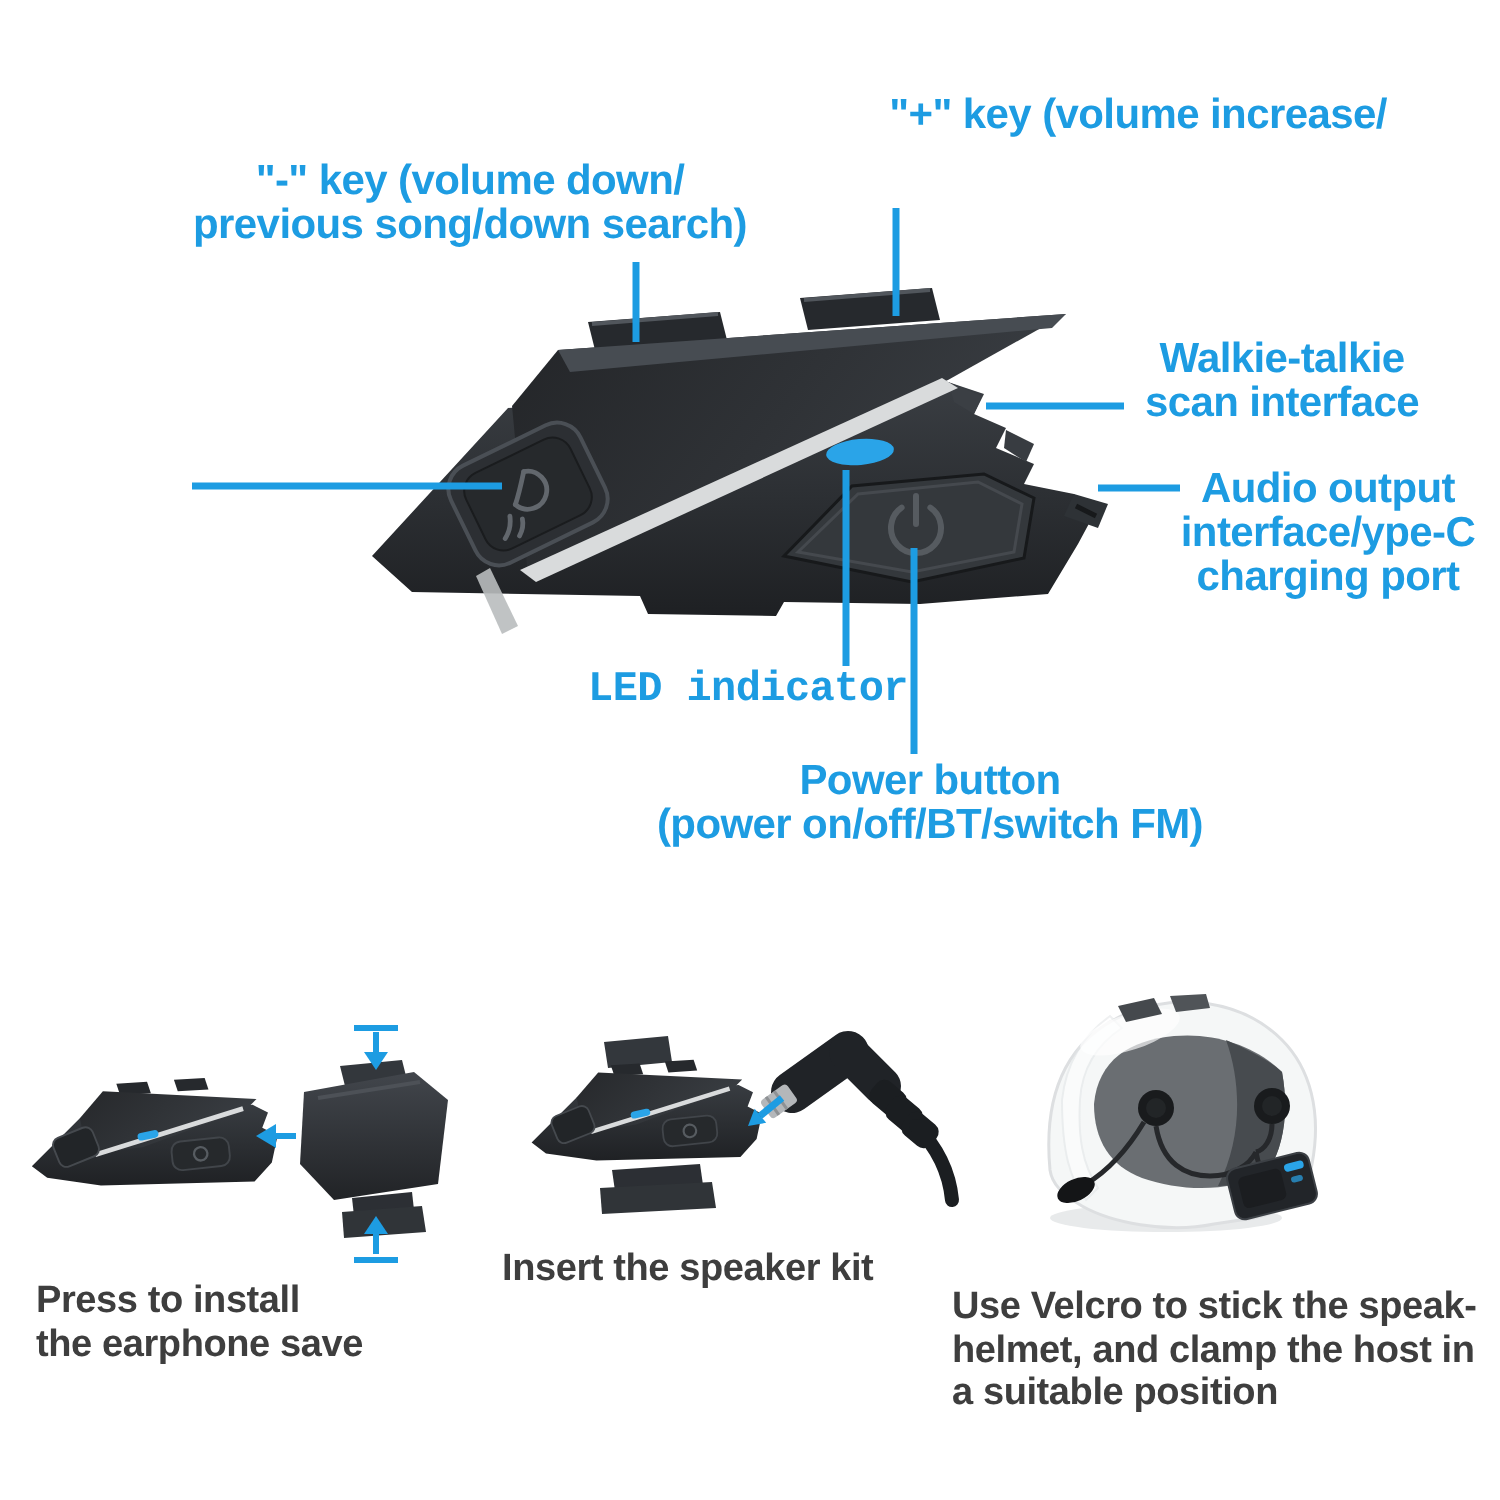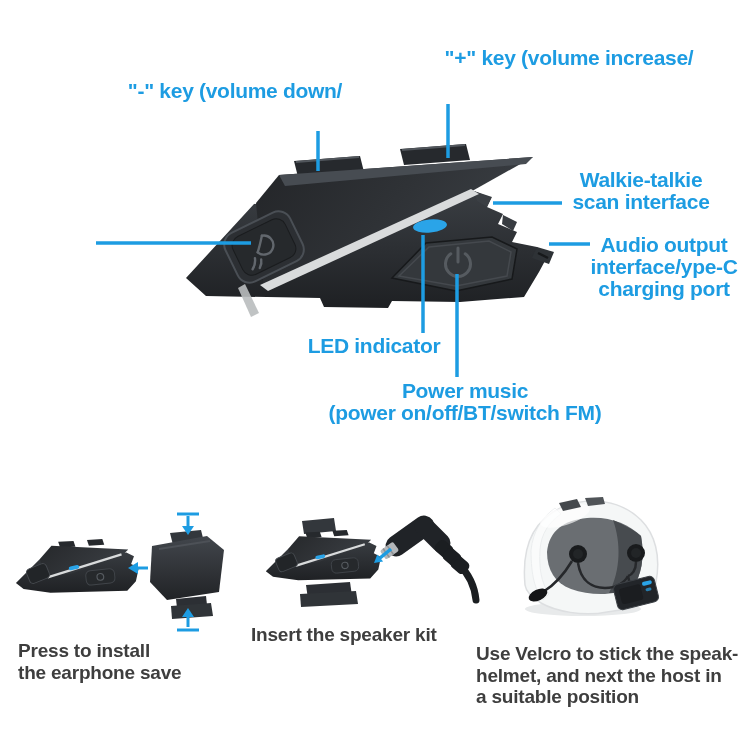--- a/index.html
+++ b/index.html
@@ -103,38 +103,39 @@
       <line x1="493" y1="203" x2="562" y2="203"></line>
       <line x1="549" y1="244" x2="590" y2="244"></line>
       <line x1="96" y1="243" x2="251" y2="243"></line>
       <line x1="423" y1="235" x2="423" y2="333"></line>
       <line x1="457" y1="274" x2="457" y2="377"></line>
     </g>
   </svg>
 
   <div class="callout-label" style="left:95px;top:80px;width:280px;">
     <span class="ln">"-" key (volume down/</span>
+    <span class="ln">previous song/down search)</span>
   </div>
   <div class="callout-label" style="left:414px;top:47px;width:310px;">
     <span class="ln">"+" key (volume increase/</span>
   </div>
   <div class="callout-label" style="left:556px;top:169px;width:170px;">
     <span class="ln">Walkie-talkie</span>
     <span class="ln">scan interface</span>
   </div>
   <div class="callout-label" style="left:574px;top:234px;width:180px;">
     <span class="ln">Audio output</span>
     <span class="ln">interface/ype-C</span>
     <span class="ln">charging port</span>
   </div>
-  <div class="callout-label" style="left:294px;top:335px;width:160px;">
+  <div class="callout-label" style="left:294px;top:335px;width:160px;font-family:Liberation Mono, monospace;">
     <span class="ln">LED indicator</span>
   </div>
   <div class="callout-label" style="left:305px;top:380px;width:320px;">
-    <span class="ln">Power music</span>
+    <span class="ln">Power button</span>
     <span class="ln">(power on/off/BT/switch FM)</span>
   </div>
 
   <svg width="0" height="0" style="left:0;top:0;" aria-hidden="true">
     <defs>
       <linearGradient id="mdBody" x1="0" y1="0" x2="0" y2="1">
         <stop offset="0" stop-color="#383c41"></stop>
           <stop offset="1" stop-color="#1f2124"></stop>
       </linearGradient>
       <linearGradient id="mdFlap" x1="0" y1="0" x2="1" y2="0.4">
@@ -251,18 +252,18 @@
   <figure style="margin:0;">
     <figcaption class="caption" style="left:18px;top:640px;width:200px;">
       <span class="ln">Press to install</span>
       <span class="ln">the earphone save</span>
     </figcaption>
     <figcaption class="caption" style="left:251px;top:624px;width:200px;">
       <span class="ln">Insert the speaker kit</span>
     </figcaption>
     <figcaption class="caption" style="left:476px;top:643px;width:272px;">
       <span class="ln">Use Velcro to stick the speak-</span>
-      <span class="ln">helmet, and next the host in</span>
+      <span class="ln">helmet, and clamp the host in</span>
       <span class="ln">a suitable position</span>
     </figcaption>
   </figure>
 
 </div>
 
 </body></html>

